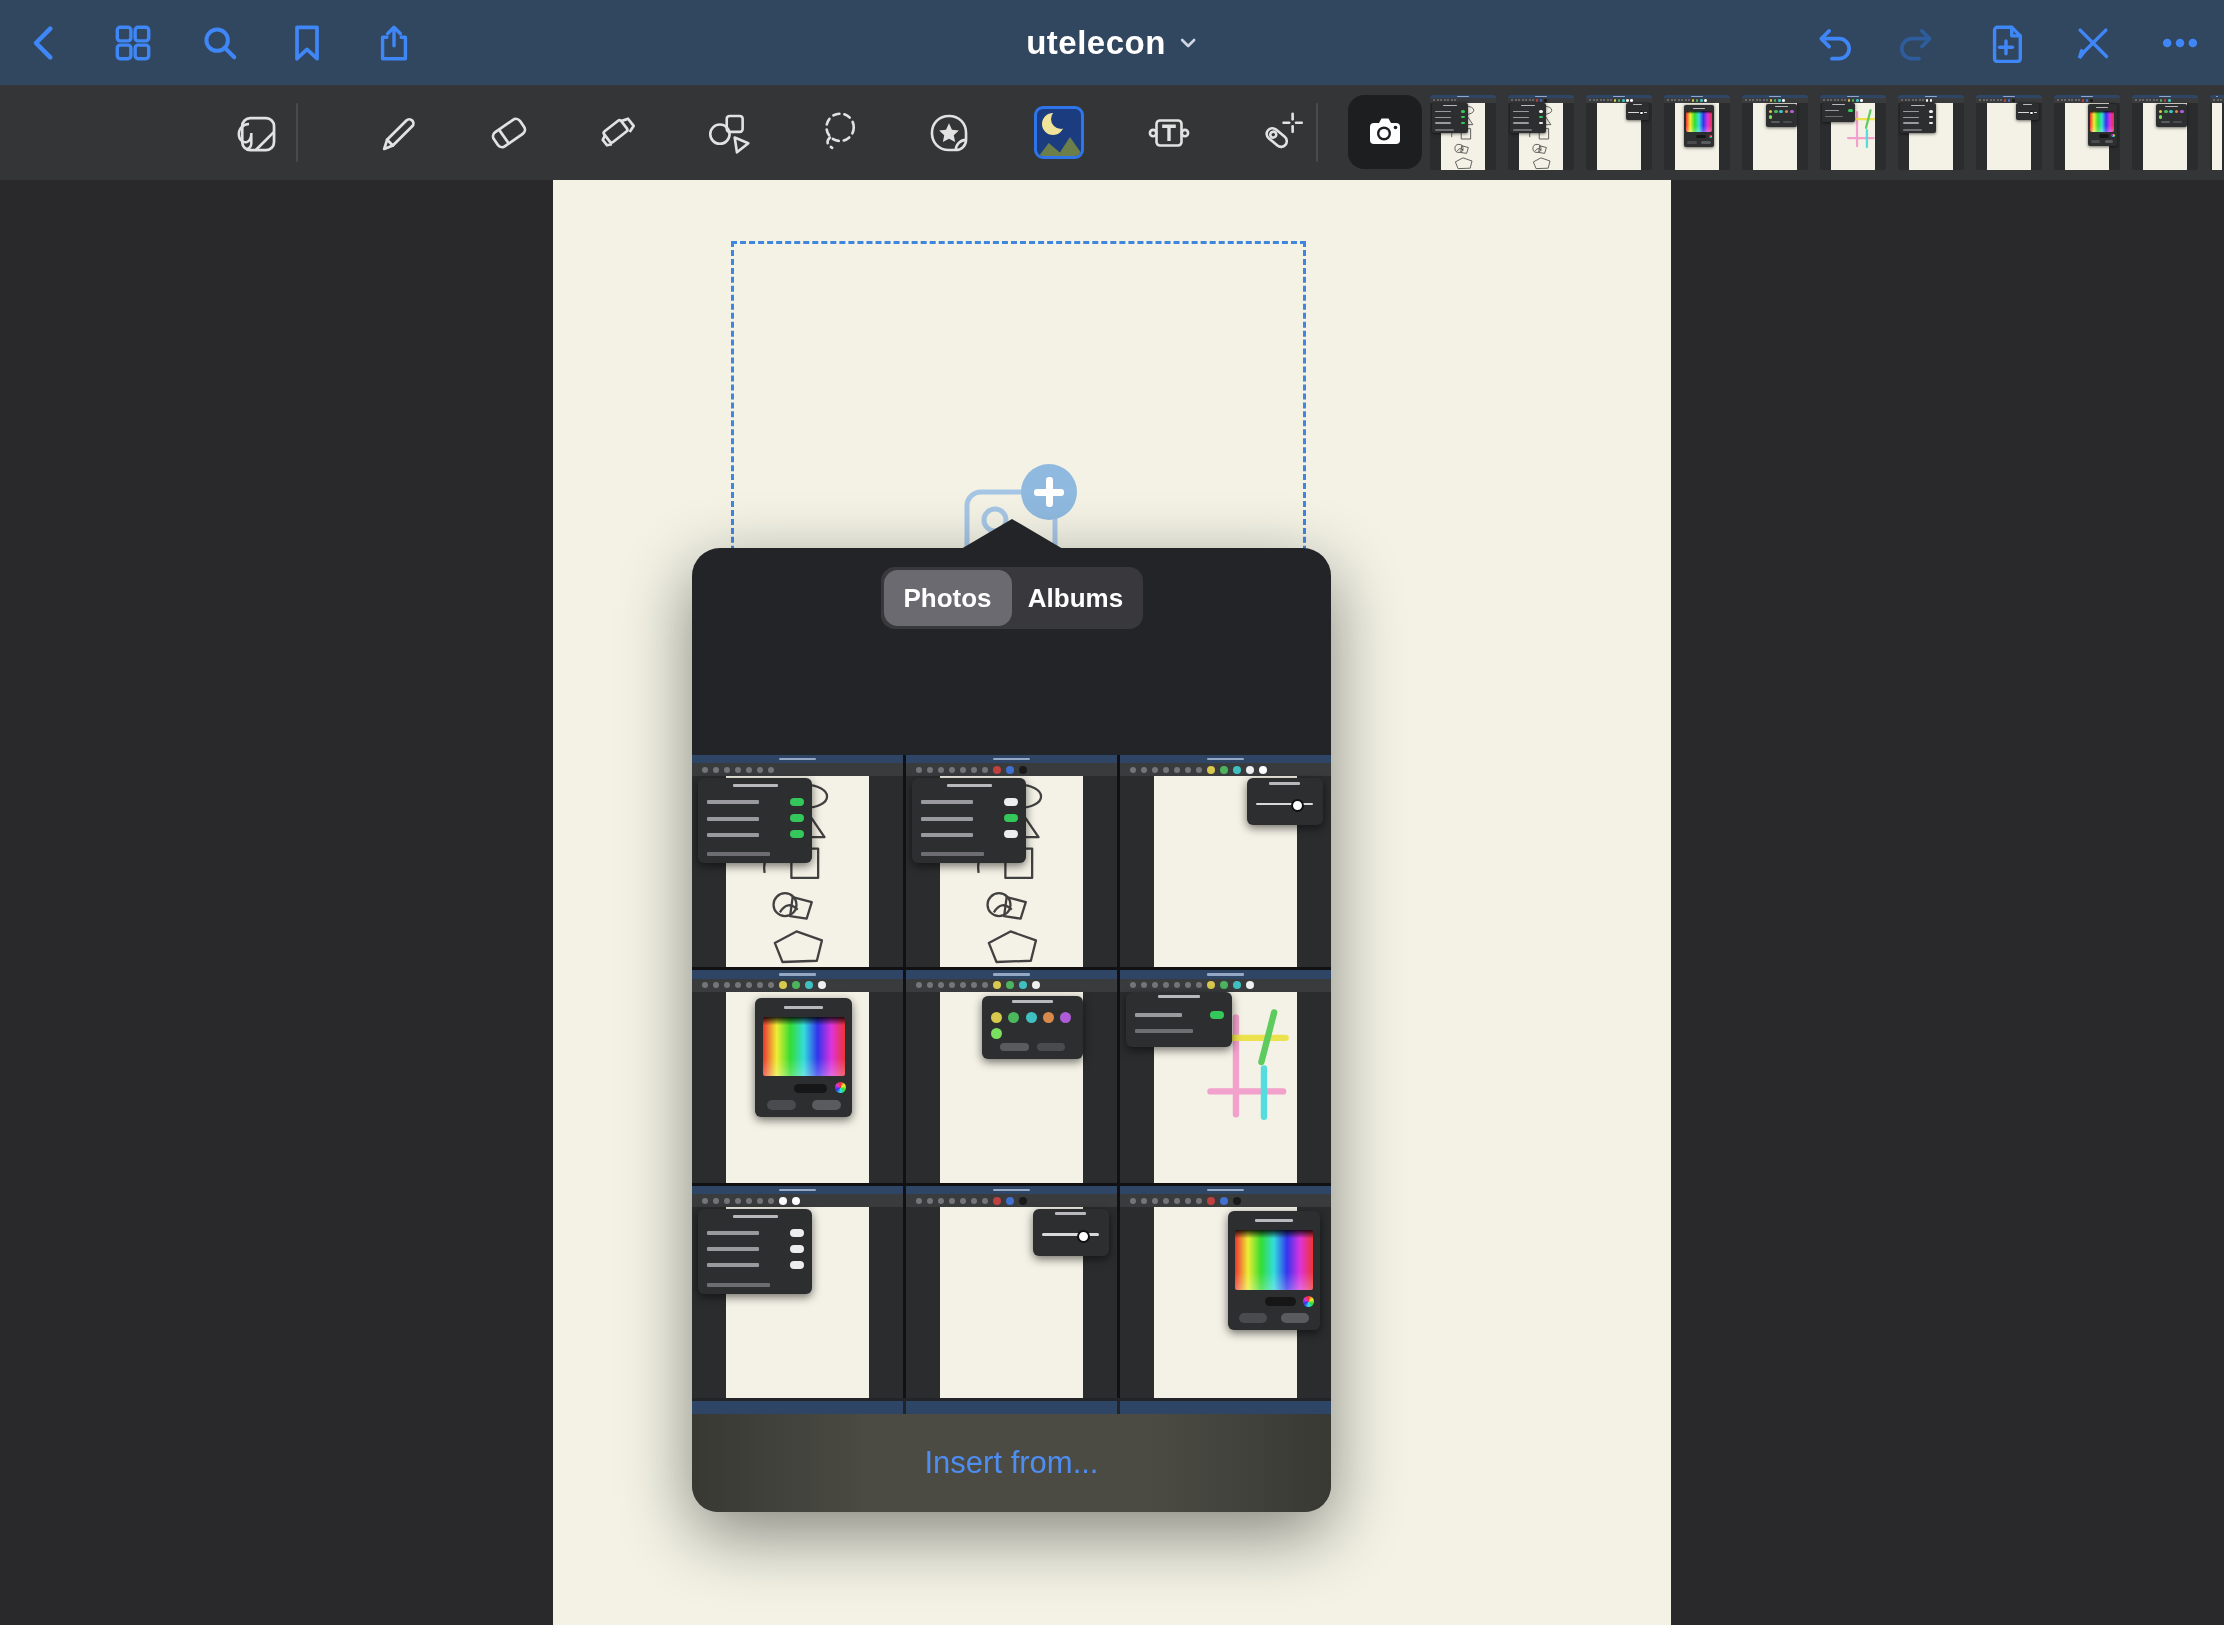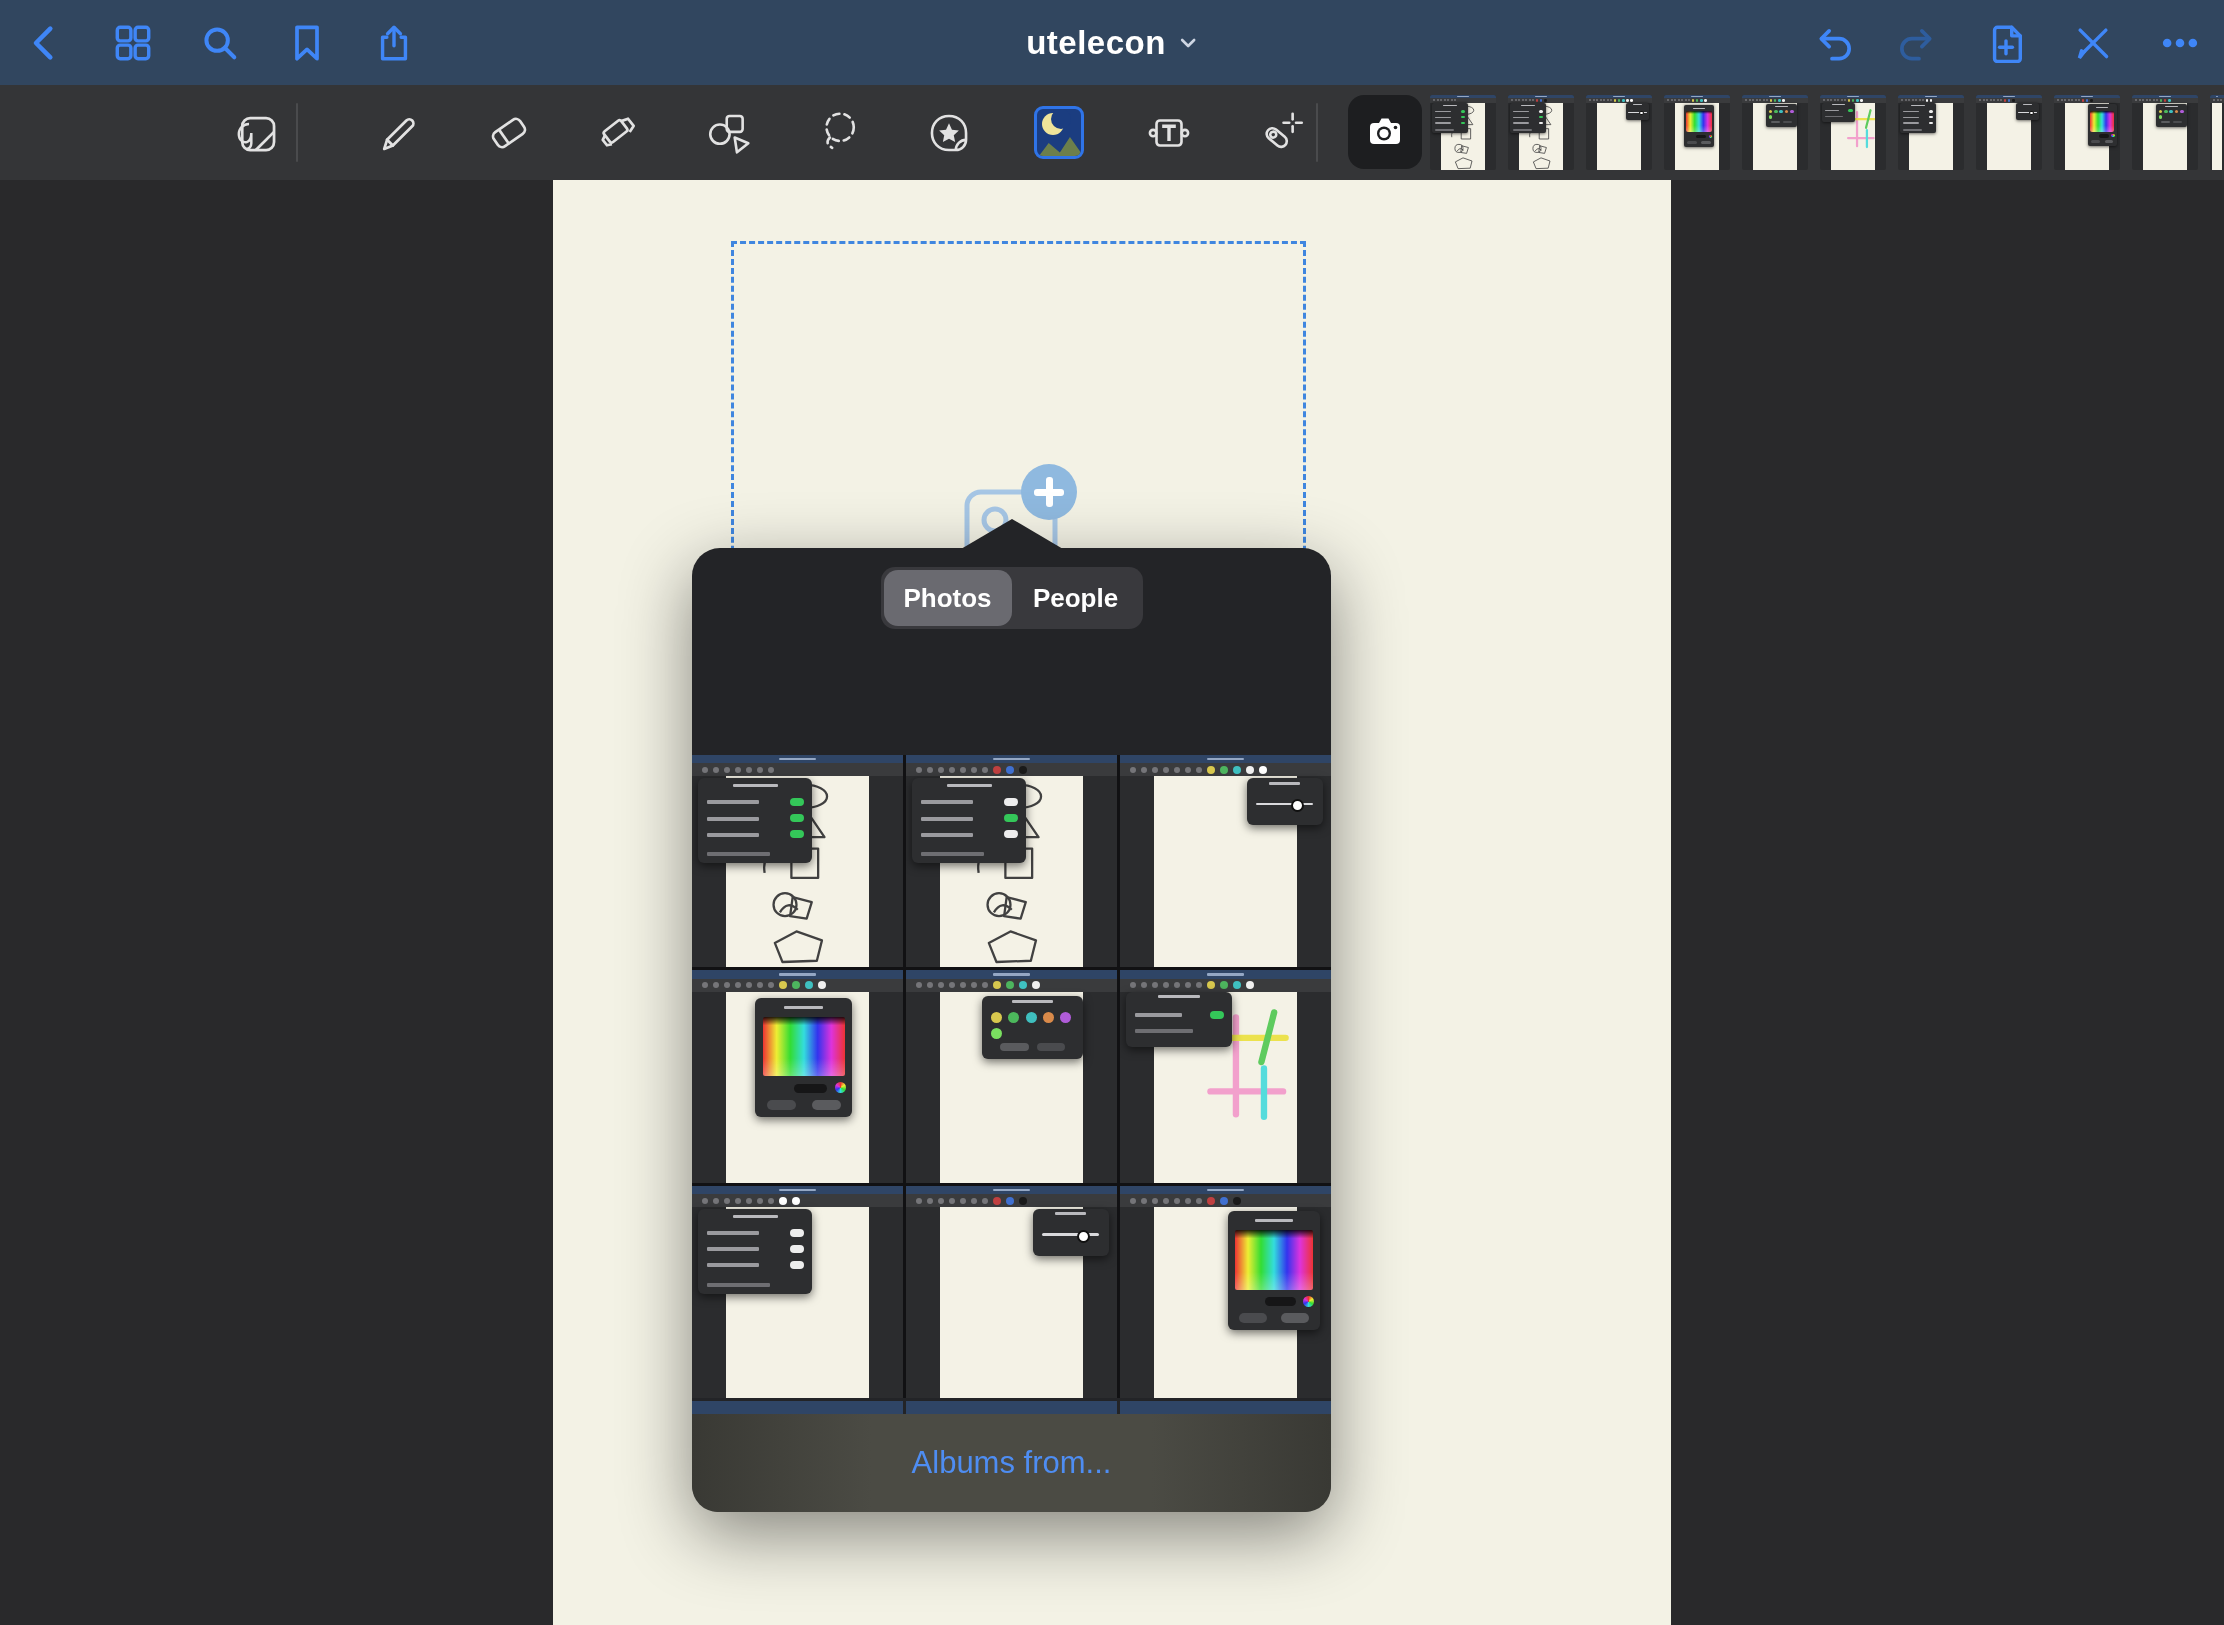--- a/index.html
+++ b/index.html
@@ -611,21 +611,21 @@
           </svg>
         <div class="ph-badge"></div>
       </div>
     </div>
   </div>
 
   <div class="popup">
     <div class="popup-arrow"></div>
     <div class="seg">
       <div class="seg-btn selected">Photos</div>
-      <div class="seg-btn">People</div>
+      <div class="seg-btn">Albums</div>
     </div>
     <div class="pgrid">
         <div class="pcell">
           <div class="mini">
             <div class="mnav">
               <i></i>
             </div>
             <div class="mtool">
               <span class="mdash"></span>
               <span class="mdash"></span>
@@ -907,17 +907,17 @@
             </div>
           </div>
         </div>
       </div>
     <div class="partial-row">
         <div></div>
         <div></div>
         <div></div>
       </div>
     <div class="insert-bar">
-      <span class="insert-label">Albums from...</span>
+      <span class="insert-label">Insert from...</span>
     </div>
   </div>
 
 </div>
 
 </body></html>

